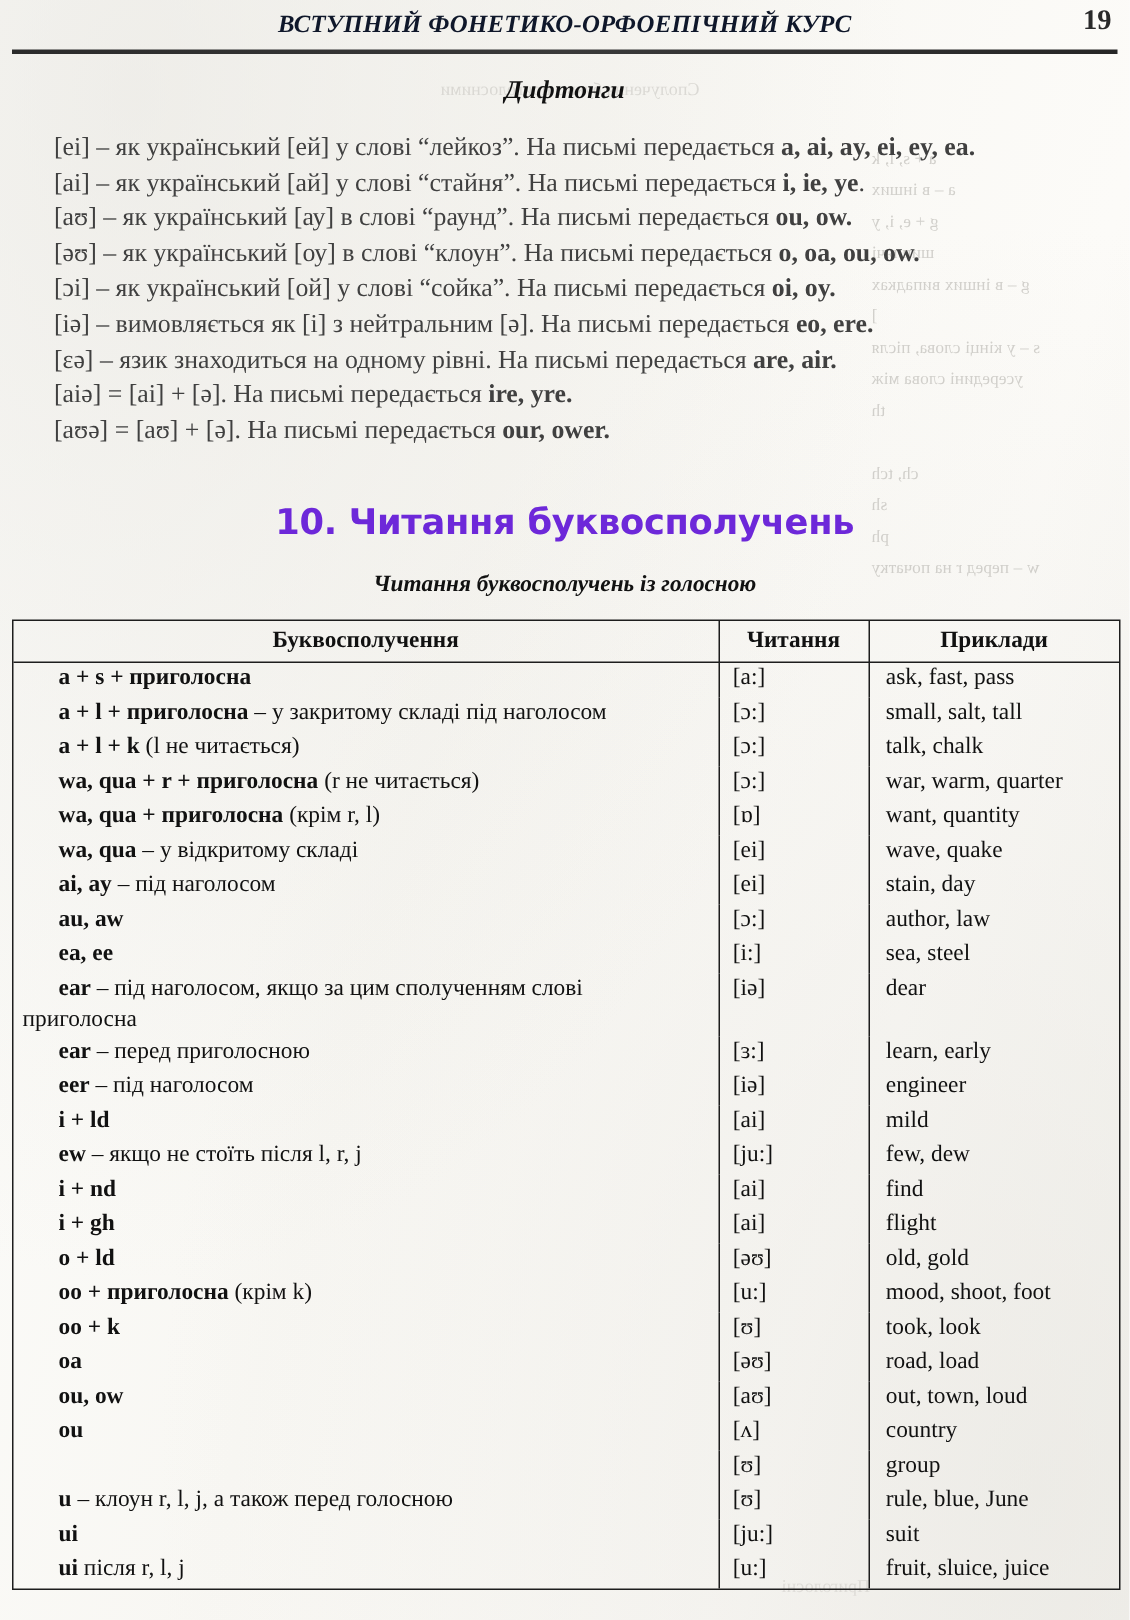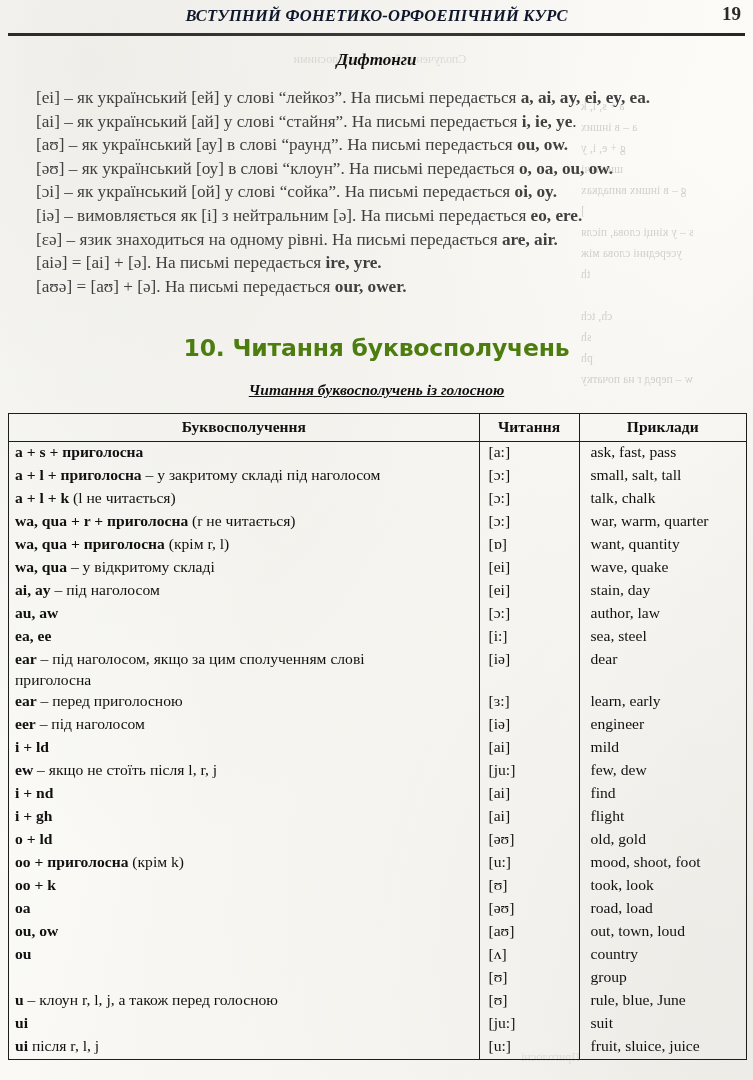--- a/index.html
+++ b/index.html
@@ -145,33 +145,32 @@
   
   .sec-head {
     position: absolute;
     left: 0; right: 0;
     top: 334px;
     text-align: center;
     font-family: "DejaVu Sans", "Liberation Sans", sans-serif;
     font-weight: bold;
     font-size: 23.5px;
     letter-spacing: -0.2px;
-    color: #4d7c0f;
+    color: #6d28d9;
   }
 
   
   .tbl-sub {
     position: absolute;
     left: 0; right: 0;
     top: 381px;
     text-align: center;
     font-weight: bold;
     font-style: italic;
     font-size: 15.5px;
-    text-decoration: underline;
   }
 
   
   .tbl-wrap {
     position: absolute;
     left: 8px;
     top: 413px;
     width: 737px;
     border: 1.6px solid #1d1d1d;
     background: transparent;
@@ -201,21 +200,21 @@
     font-size: 15.6px;
     line-height: 20.8px;
     padding: 0 0 0 6px;
     vertical-align: top;
     border-right: 1.4px solid #1d1d1d;
     height: 23px;
   }
   table.rt td:last-child { border-right: none; }
   table.rt td.c-read { padding-left: 9px; }
   table.rt td.c-ex { padding-left: 11px; }
-  table.rt td.c-comb b { font-weight: bold; }
+  table.rt td.c-comb b { font-weight: bold; margin-left: 24px; }
   .cell-l2 { display: block; }
   .tall { height: 46px; }
 </style>
 </head>
 <body>
 
 <div class="paper"></div>
 
 <div class="bleed2">Сполучення букв з приголосними</div>
 <div class="bleed">

